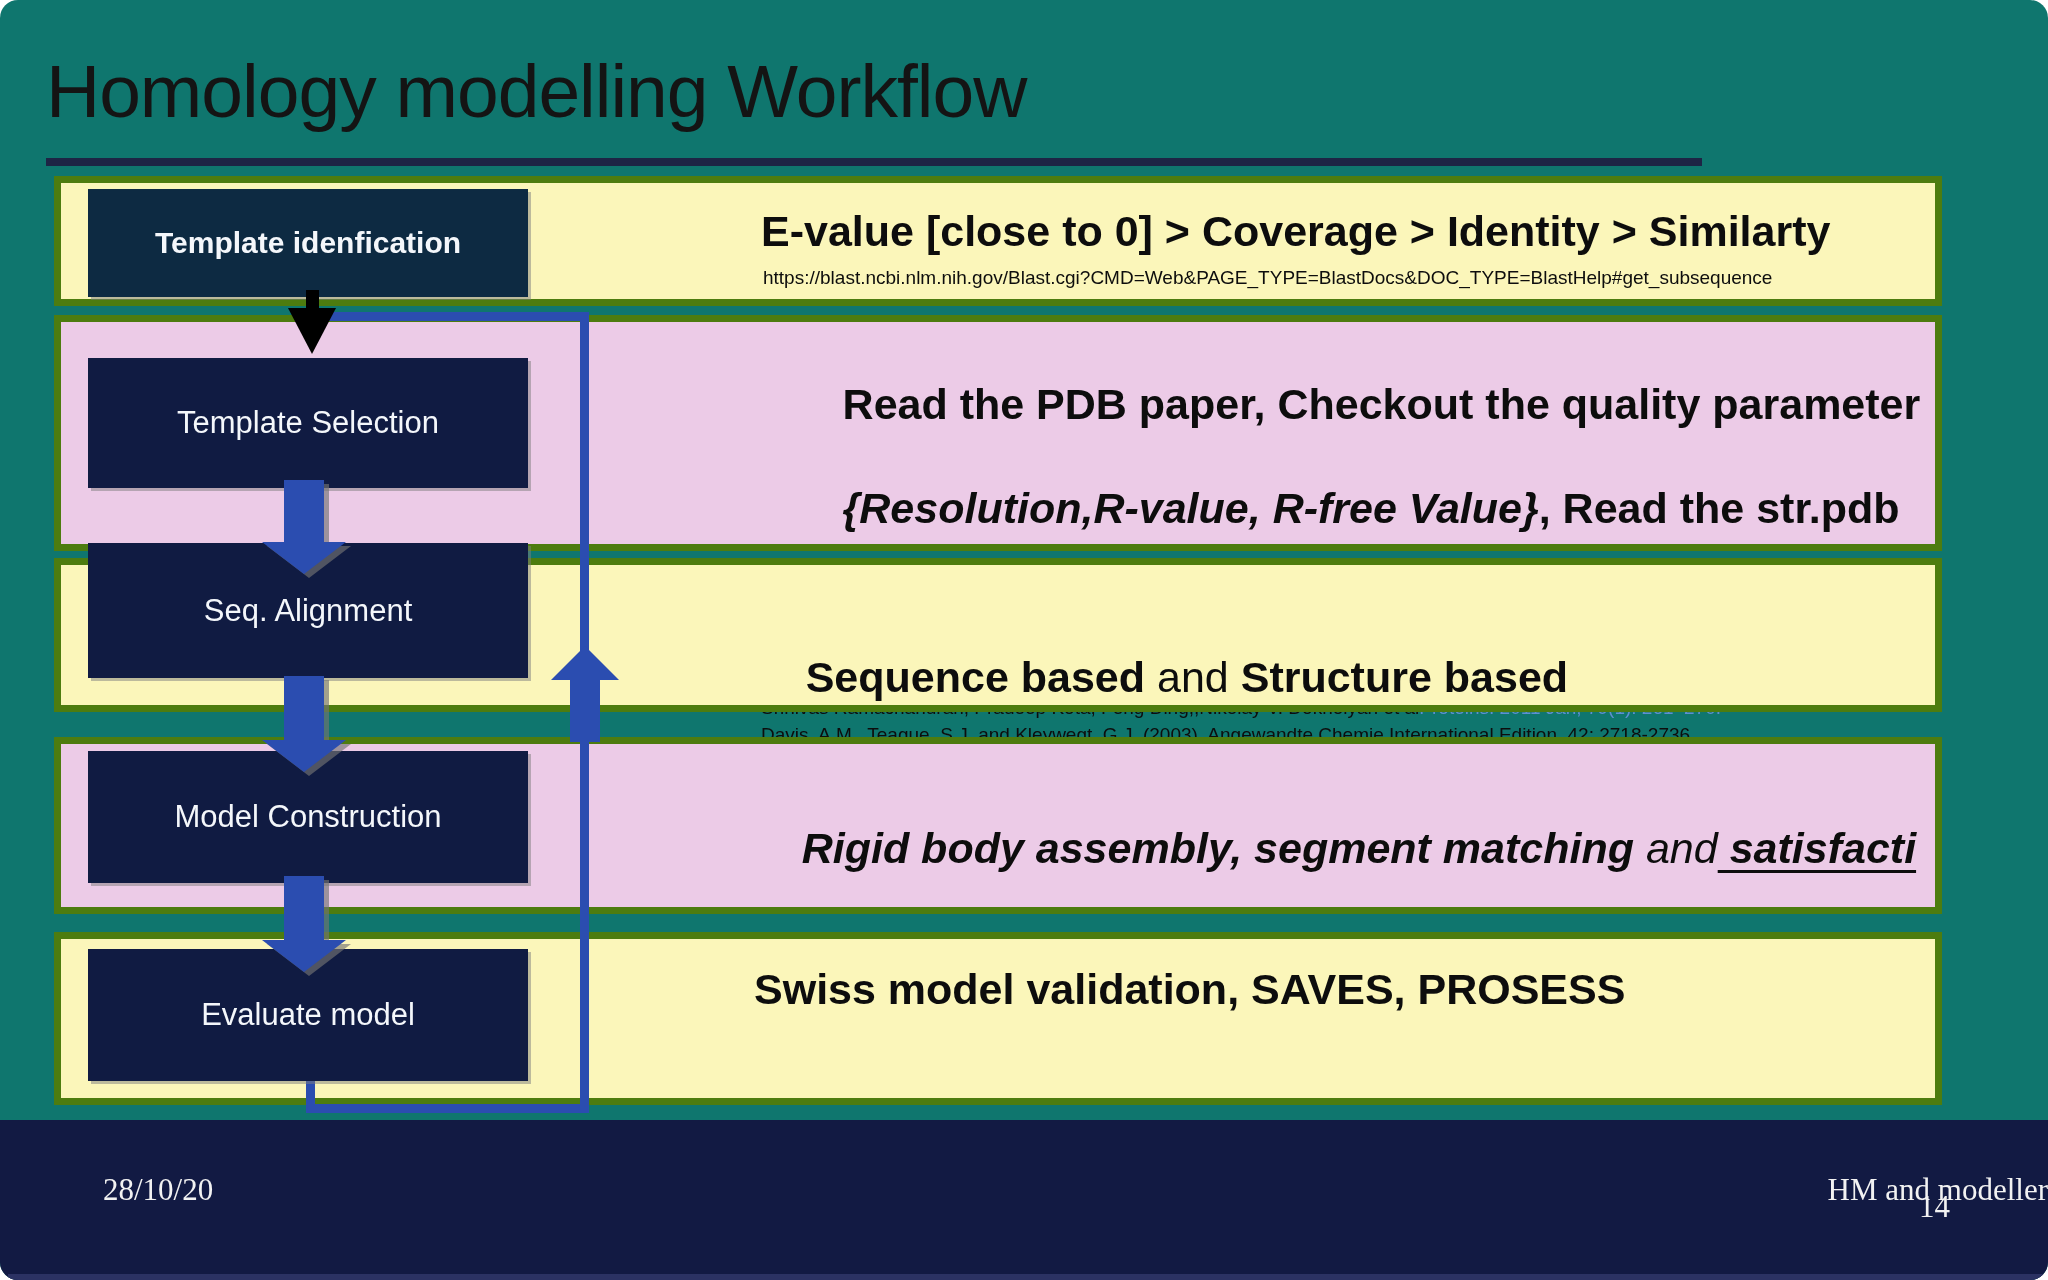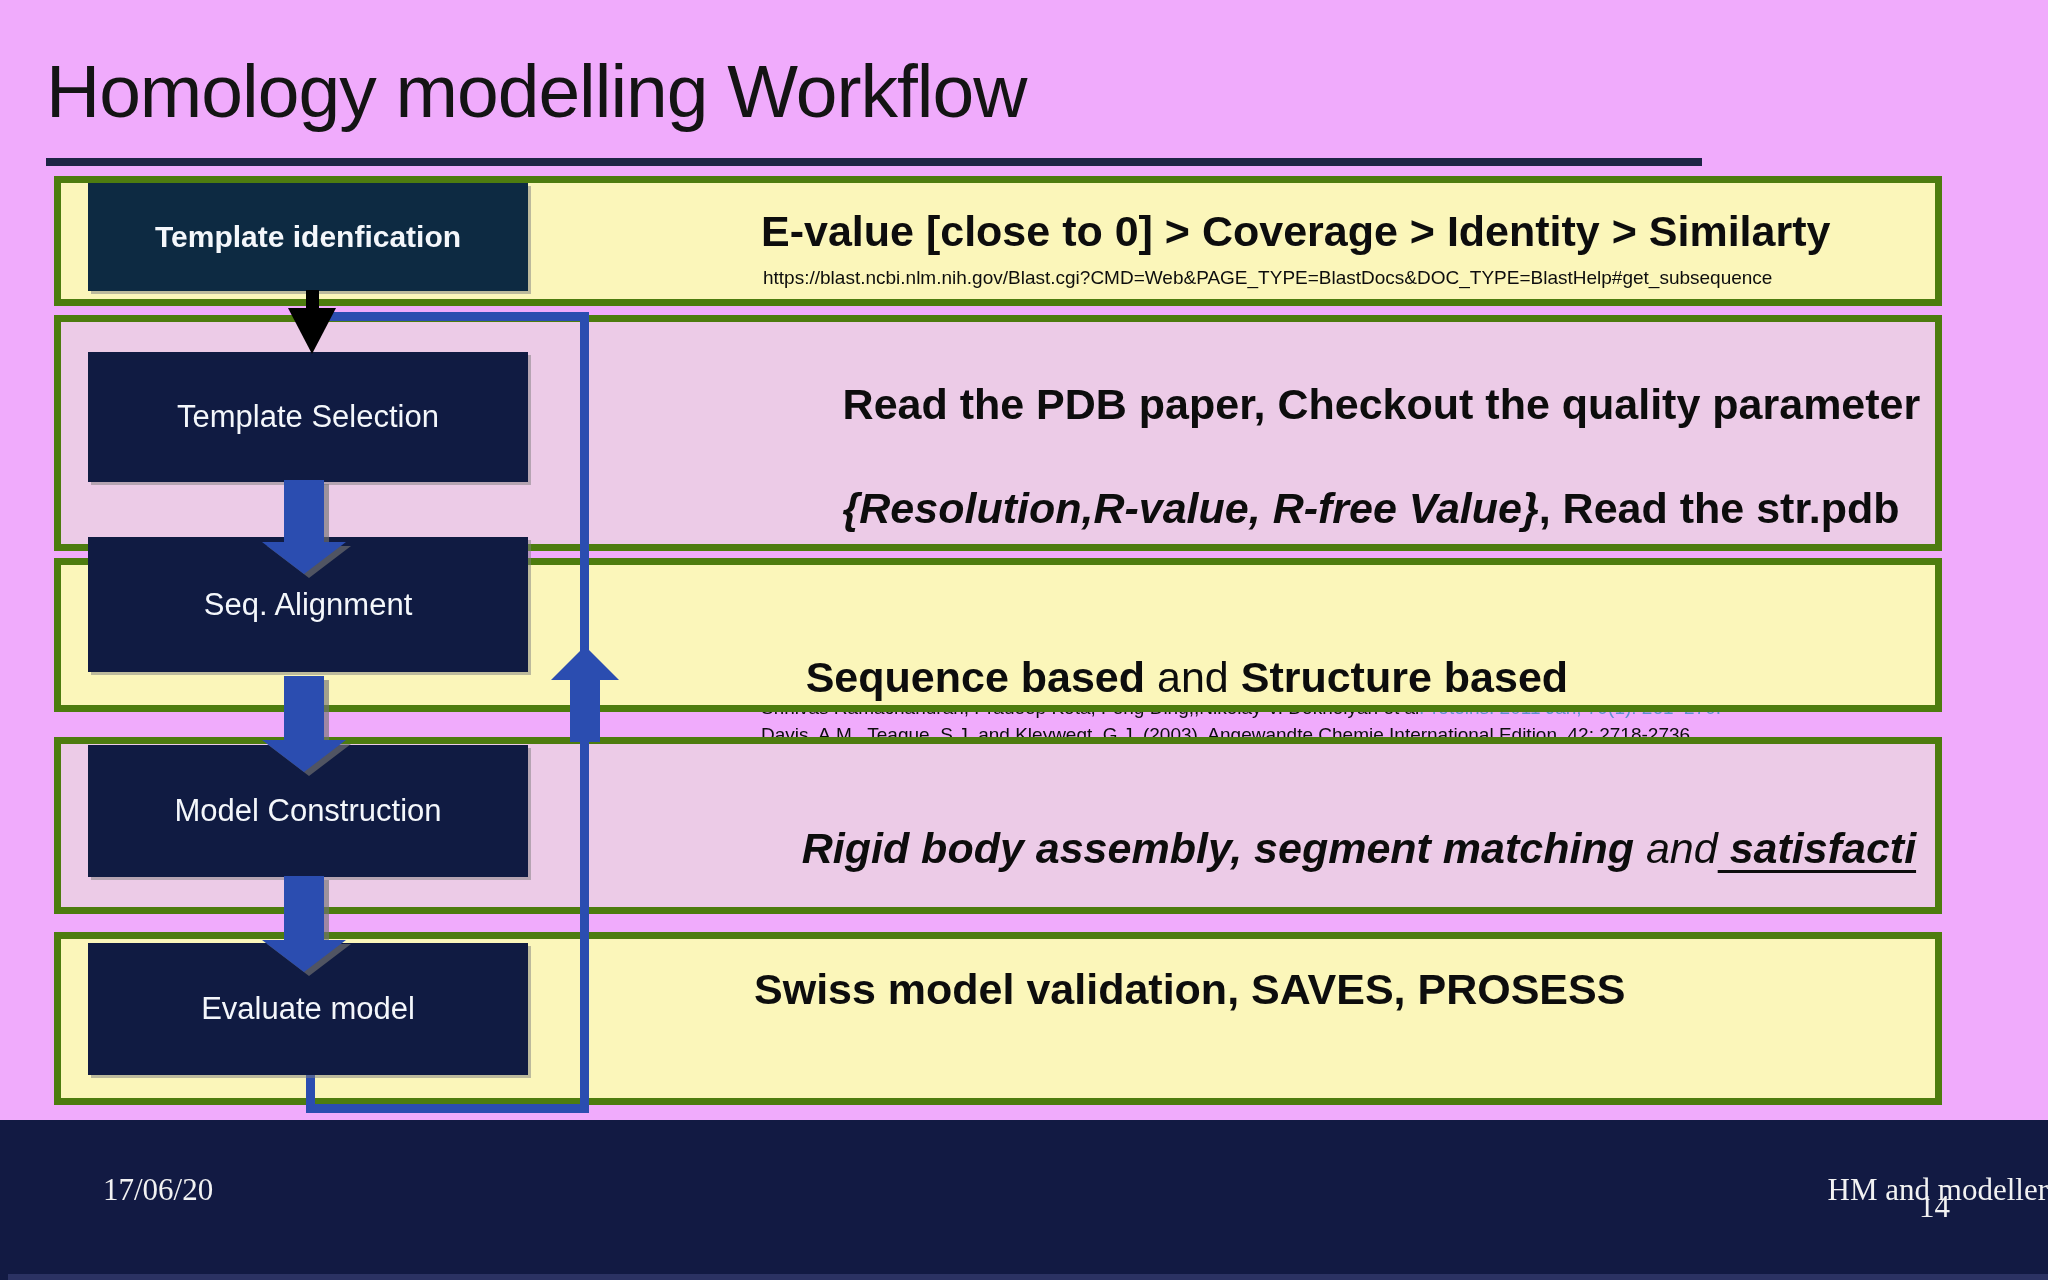--- a/index.html
+++ b/index.html
@@ -1,18 +1,18 @@
 <!DOCTYPE html>
 <html><head>
 <meta charset="utf-8">
 <style>
   html,body{margin:0;padding:0;background:#ffffff;}
   #slide{
-    position:relative;width:2048px;height:1280px;background:#f0abfc;overflow:hidden;
-    font-family:"Liberation Sans","DejaVu Sans",sans-serif;color:#0d0d0d;
+    position:relative;width:2048px;height:1280px;background:#0f766e;overflow:hidden;
+    font-family:"Liberation Sans","DejaVu Sans",sans-serif;color:#0d0d0d;border-radius:18px;
   }
   
   .title{
     position:absolute;left:46px;top:48px;font-size:75px;font-weight:400;
     letter-spacing:-1px;color:#141414;white-space:nowrap;
   }
   .title-underline{position:absolute;left:46px;top:158px;width:1656px;height:8px;background:#1d2545;}
   
   .band{position:absolute;left:54px;width:1888px;border:7px solid #4d7c0f;box-sizing:border-box;z-index:1;}
   .band.yellow{background:#fbf6ba;}
@@ -33,21 +33,21 @@
   #band4 .content{left:669px;top:22px;}
   #band4 .bigline{line-height:55px;font-style:italic;}
   #band5 .content{left:693px;top:24px;}
   .reg{font-weight:400;}
   .ital{font-style:italic;}
   .uline{text-decoration:underline;text-decoration-thickness:3px;text-underline-offset:7px;}
   .linkblue{color:#5e8fd0;}
   
   .fbox{
     position:absolute;left:88px;width:440px;z-index:3;display:flex;align-items:center;justify-content:center;
-    color:#f4f7fb;box-shadow:3px 3px 0 rgba(125,125,125,.5);box-sizing:border-box;text-align:center;
+    color:#f4f7fb;box-shadow:3px 3px 0 rgba(125,125,125,.5);box-sizing:border-box;text-align:center;margin-top:6px;
   }
   #fbox1{top:183px;height:108px;background:#0d2a42;font-weight:700;font-size:30px;}
   #fbox2{top:352px;height:130px;background:#101b42;font-size:31px;}
   #fbox3{top:537px;height:135px;background:#101b42;font-size:31px;}
   #fbox4{top:745px;height:132px;background:#101b42;font-size:31px;}
   #fbox5{top:943px;height:132px;background:#101b42;font-size:31px;}
   
   .loopseg{position:absolute;background:#2b4db0;z-index:2;}
   #loop-top{left:312px;top:312px;width:277px;height:9px;}
   #loop-right{left:580px;top:312px;width:9px;height:801px;}
@@ -143,19 +143,19 @@
     <rect x="22" y="0" width="40" height="68" fill="#2b4db0"></rect>
     <polygon points="0,64 84,64 42,96" fill="#2b4db0"></polygon>
   </svg>
 
   <svg class="arrow" style="left:551px;top:646px;" width="68" height="96" viewBox="0 0 68 96">
     <polygon points="0,34 34,0 68,34" fill="#2b4db0"></polygon>
     <rect x="19" y="30" width="30" height="66" fill="#2b4db0"></rect>
   </svg>
 
   <div id="footer">
-    <div class="date">17/06/20</div>
+    <div class="date">28/10/20</div>
     <div class="center">HM and modeller</div>
     <div class="page">14</div>
   </div>
   <div id="footer-bottom-edge"></div>
 
 </div>
 
 </body></html>

